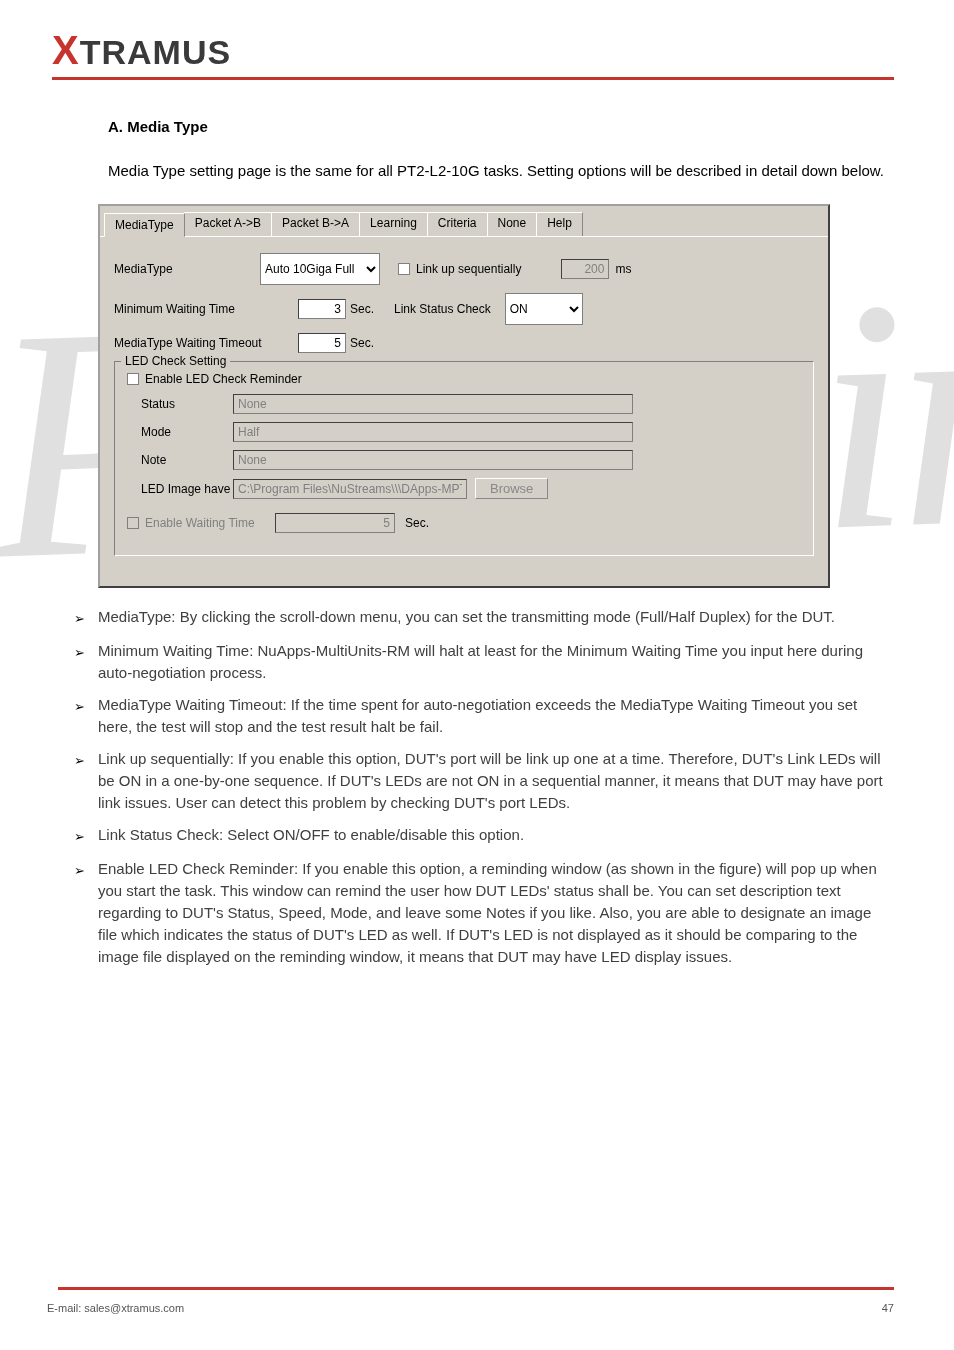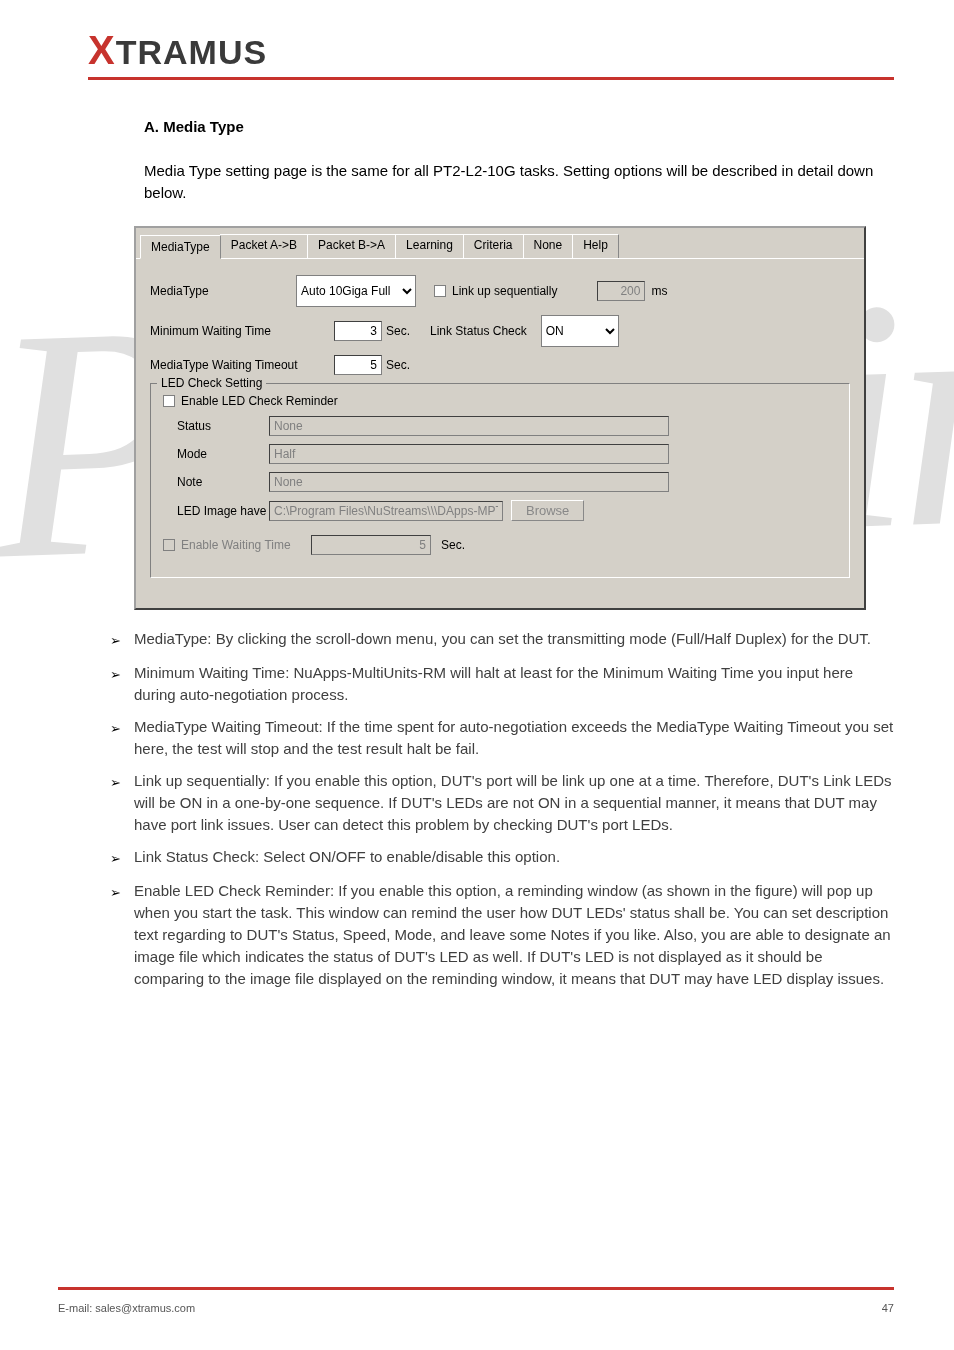--- a/index.html
+++ b/index.html
@@ -1,17 +1,17 @@
 <!DOCTYPE html>
 <html><head>
 <meta charset="utf-8">
 <style>
   * { box-sizing: border-box; margin: 0; padding: 0; }
   body { width: 954px; height: 1350px; background: #fff; font-family: Arial, sans-serif; position: relative; }
-  .page { padding: 28px 60px 28px 88px; position: relative; height: 100%; }
+  .page { padding: 28px 60px 28px 52px; position: relative; height: 100%; }
   .logo { font-size: 34px; font-weight: bold; letter-spacing: 1px; color: #3a3a3a; }
   .logo .x { font-size: 40px; color: #c7332d; font-weight: bold; }
   .hr1 { border: none; border-top: 3px solid #c7332d; margin-top: 4px; }
   .desc-block { margin-left: 56px; margin-top: 36px; font-size: 15px; line-height: 22px; color: #000; }
   .desc-block p { margin-bottom: 22px; }
   .dlg-wrap { margin-left: 46px; margin-top: 8px; }
   .dlg { width: 732px; background: #d4d0c8; border: 2px solid #a0a0a0; border-right-color: #404040; border-bottom-color: #404040; font-family: Tahoma, sans-serif; font-size: 12px; color: #000; }
   .tabbar { display: flex; padding-left: 4px; padding-top: 6px; }
   .tab { padding: 3px 10px 4px; background: #d4d0c8; border: 1px solid #fff; border-right-color: #888; border-bottom: none; margin-right: -1px; font-size: 12px; cursor: default; }
   .tab.active { background: #d4d0c8; border-bottom: 1px solid #d4d0c8; position: relative; top: 1px; padding-top: 4px; }
@@ -29,21 +29,21 @@
   .btn { border: 1px solid #888; border-top-color: #fff; border-left-color: #fff; background: #d4d0c8; padding: 2px 14px; font-size: 13px; color: #888; margin-left: 8px; }
   .disabled-txt { color: #808080; }
   .ledrow .lbl { width: 92px; margin-left: 14px; }
   .ledrow .inp { width: 400px; }
   .watermark { position: absolute; left: -10px; top: 230px; font-size: 330px; font-family: Georgia, 'Times New Roman', serif; font-style: italic; color: #e0e0e0; z-index: -1; pointer-events: none; letter-spacing: -10px; transform: rotate(-2deg); }
   .bullets { margin-left: 22px; margin-top: 18px; font-size: 15px; line-height: 22px; }
   .bullets .item { display: flex; margin-bottom: 10px; }
   .bullets .bul { width: 24px; color: #000; font-size: 13px; padding-top: 2px; }
   .bullets .txt { flex: 1; color: #404040; }
   .footer-line { position: absolute; bottom: 60px; left: 58px; right: 60px; border-top: 3px solid #c7332d; }
-  .footer-txt { position: absolute; bottom: 36px; left: 58px; right: 60px; display: flex; justify-content: space-between; font-size: 11px; color: #555; }
+  .footer-txt { position: absolute; bottom: 36px; left: 47px; right: 60px; display: flex; justify-content: space-between; font-size: 11px; color: #555; }
 </style>
 </head>
 <body>
 
 <div class="watermark">Preliminary</div>
 
 <div class="page">
   <div class="logo">
     <span class="x">X</span><span>TRAMUS</span>
   </div>

